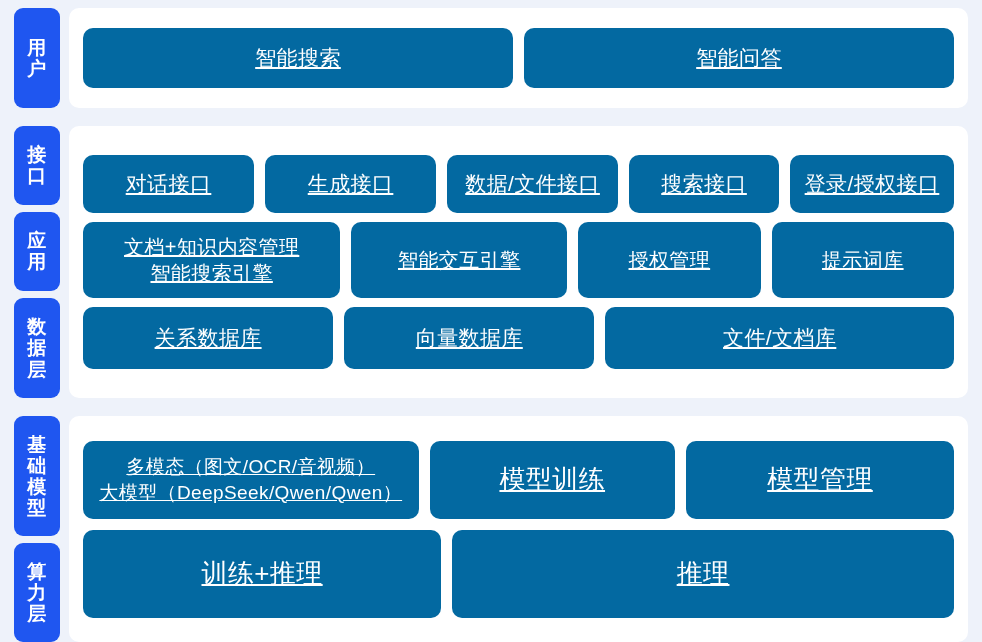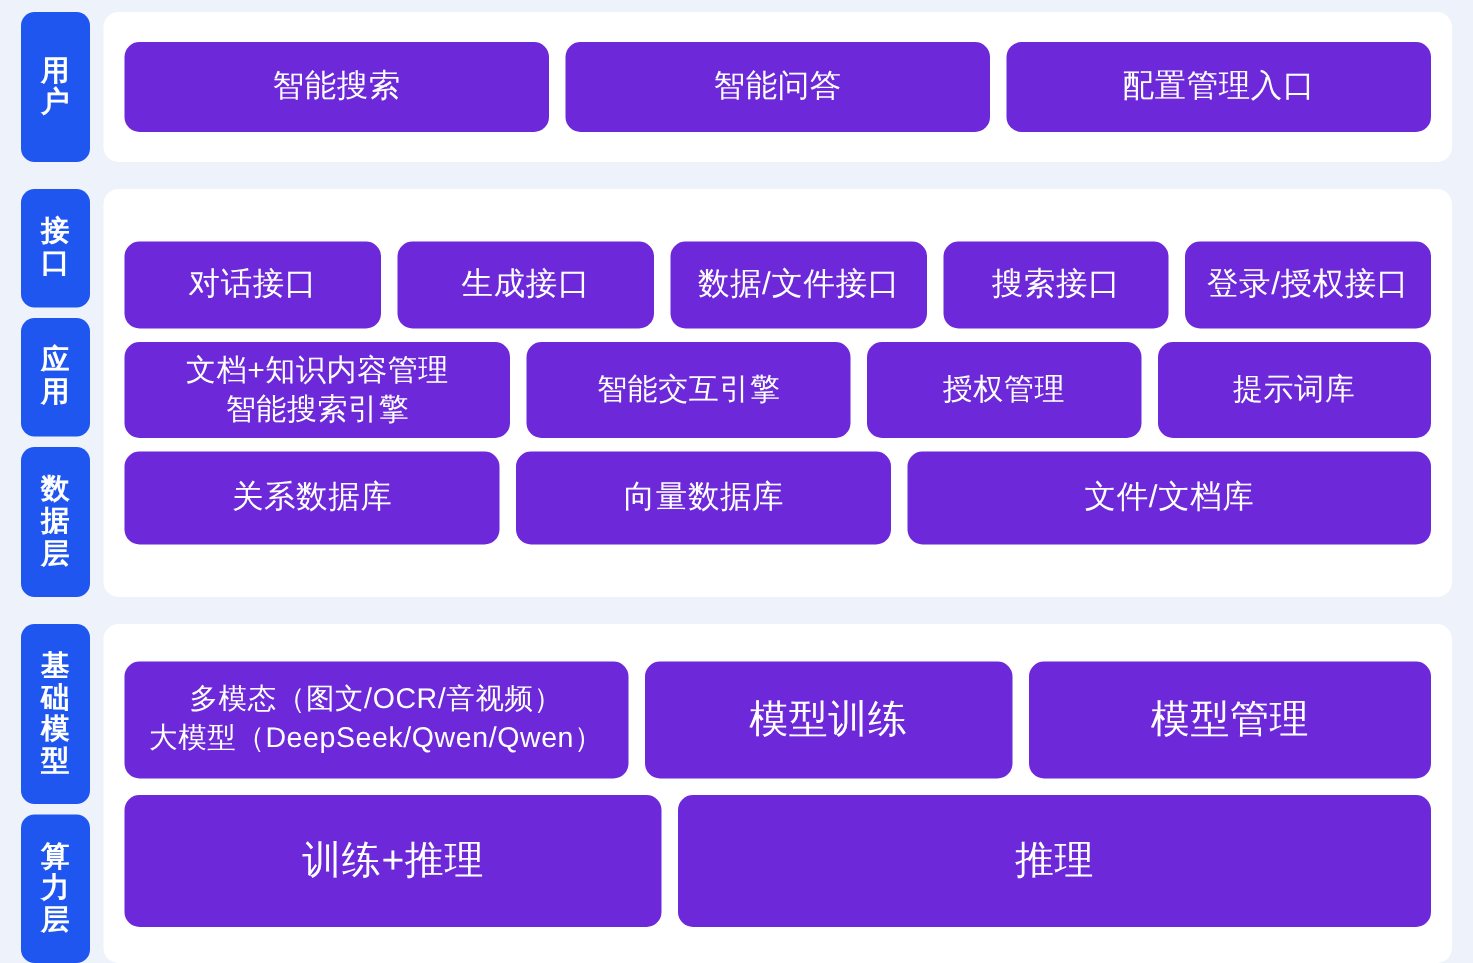--- a/index.html
+++ b/index.html
@@ -71,44 +71,45 @@
     padding: 11px 14px;
   }
 
   .row {
     display: flex;
     gap: 11px;
     align-items: stretch;
   }
 
   .box {
-    background: #6d28d9;
+    background: #0369a1;
     border-radius: 10px;
     color: #ffffff;
     display: flex;
     align-items: center;
     justify-content: center;
     text-align: center;
     font-size: 21px;
     line-height: 1.3;
     padding: 6px 8px;
     white-space: pre-line;
     letter-spacing: 0.4px;
+    text-decoration: underline;
   }
 
   
   .sec-user { height: 100px; }
   .sec-user .panel { padding: 12px 14px; }
   .sec-user .box { flex: 1 1 0; height: 60px; }
 
   
   .sec-mid { height: 272px; }
   .sec-mid .panel { gap: 9px; padding: 28px 14px; }
   .sec-mid .row { height: 58px; }
-  .sec-mid .row-app { height: 64px; }
+  .sec-mid .row-app { height: 76px; }
   .sec-mid .row-app .box { font-size: 20px; }
   .sec-mid .row-data { height: 62px; }
 
   
   .sec-base { height: 226px; }
   .sec-base .panel { gap: 11px; padding: 13px 14px; }
   .sec-base .row-model { height: 78px; }
   .sec-base .row-compute { height: 88px; border-radius: 32px; }
   .sec-base .box { font-size: 26px; }
   .sec-base .box-multimodal { font-size: 19px; line-height: 1.32; }
@@ -122,21 +123,20 @@
     <div class="badge-col">
       <div class="badge">
         <span>用</span>
         <span>户</span>
       </div>
     </div>
     <div class="panel">
       <div class="row">
         <div class="box" style="flex:1 1 0">智能搜索</div>
         <div class="box" style="flex:1 1 0">智能问答</div>
-        <div class="box" style="flex:1 1 0">配置管理入口</div>
       </div>
     </div>
   </div>
 
   <div class="section sec-mid">
     <div class="badge-col">
       <div class="badge">
         <span>接</span>
         <span>口</span>
       </div>

